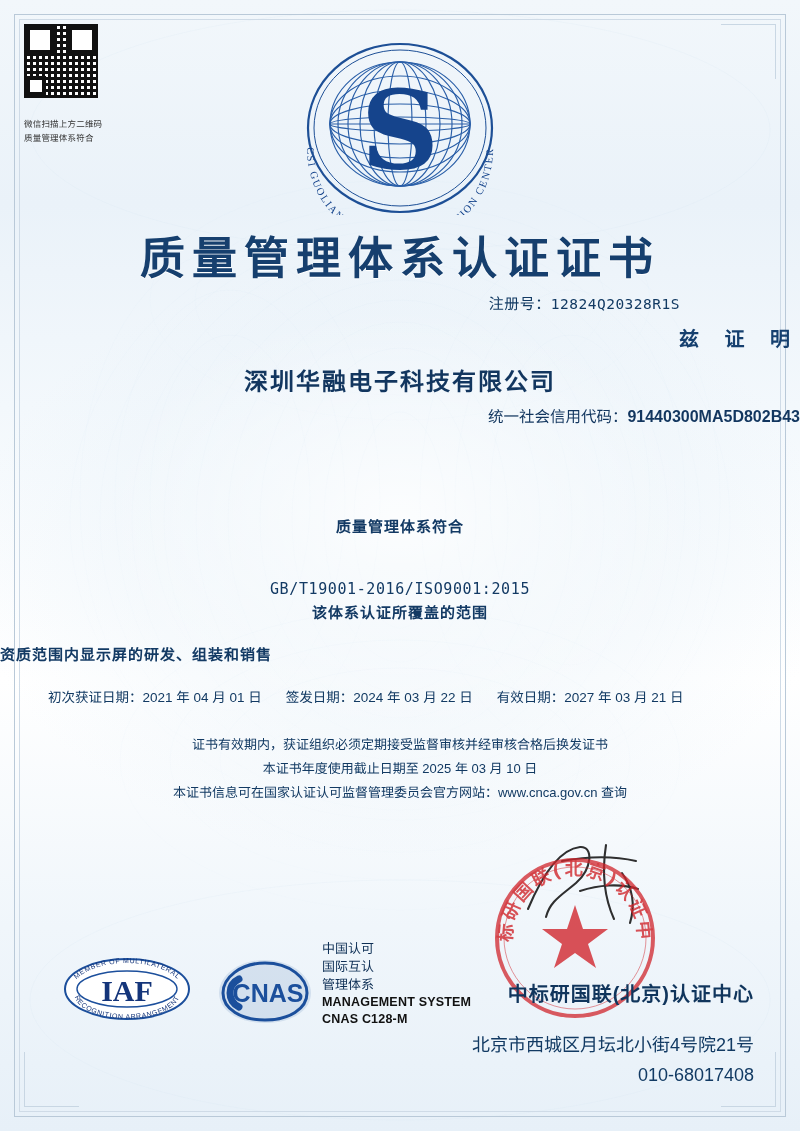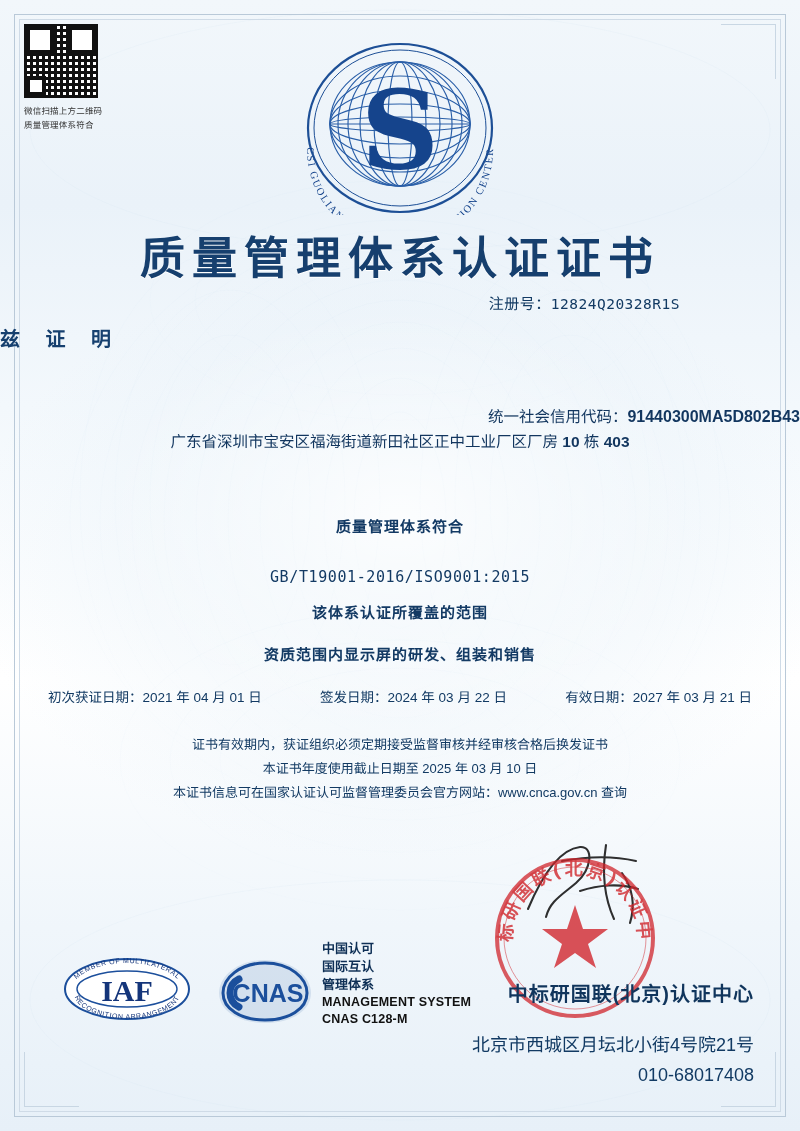--- a/index.html
+++ b/index.html
@@ -42,39 +42,39 @@
   .qr{width:74px;height:74px;background:
       repeating-linear-gradient(0deg,#111 0 3px,transparent 3px 6px),
       repeating-linear-gradient(90deg,#111 0 3px,transparent 3px 6px);
       background-color:#fff;position:relative;}
   .qr:before,.qr:after{
     content:"";position:absolute;width:20px;height:20px;background:#fff;border:4px solid #111;
   }
   .qr:before{left:2px;top:2px;}
   .qr:after{right:2px;top:2px;}
   .qr span{position:absolute;left:2px;bottom:2px;width:20px;height:20px;background:#fff;border:4px solid #111;box-sizing:border-box;}
-  .qr-note{margin-top:7px;font-size:8.5px;color:#333;line-height:1.6;letter-spacing:.2px;}
+  .qr-note{margin-top:20px;font-size:8.5px;color:#333;line-height:1.6;letter-spacing:.2px;}
 
   
   .emblem{position:absolute;left:50%;top:40px;transform:translateX(-50%);width:230px;height:175px;}
 
   .title{
     position:absolute;left:0;right:0;top:222px;text-align:center;
     font-family:"DejaVu Sans","Liberation Sans",sans-serif;
     font-size:45px;font-weight:700;color:#163f6e;letter-spacing:7px;
     text-shadow:0 1px 0 #ffffff;
   }
   .reg-no{
     position:absolute;right:120px;top:292px;
     font-size:15px;color:#123a63;letter-spacing:.5px;
   }
   .reg-no .num{font-family:"DejaVu Sans Mono","Liberation Mono",monospace;font-size:14.5px;}
 
   .hereby{
-    position:absolute;left:0;right:0;top:323px;text-align:left;
+    position:absolute;left:0;right:0;top:323px;text-align:right;
     font-size:20px;font-weight:700;color:#16406f;letter-spacing:10px;
   }
   .company{
     position:absolute;left:0;right:0;top:362px;text-align:center;
     font-size:24px;font-weight:700;color:#12365f;letter-spacing:2px;
   }
   .credit{
     position:absolute;left:0;right:0;top:404px;text-align:right;
     font-size:15.5px;color:#12365f;
   }
@@ -83,50 +83,50 @@
     position:absolute;left:0;right:0;top:429px;text-align:center;
     font-size:15.5px;color:#12365f;
   }
   .address b{font-weight:700;}
 
   .conform{
     position:absolute;left:0;right:0;top:515px;text-align:center;
     font-size:15px;font-weight:700;color:#133a64;letter-spacing:1px;font-family:Liberation Mono, monospace;
   }
   .standard{
-    position:absolute;left:0;right:0;top:568px;text-align:center;
+    position:absolute;left:0;right:0;top:580px;text-align:center;
     font-size:15px;color:#133a64;letter-spacing:.6px;
     font-family:"DejaVu Sans Mono","Liberation Mono",monospace;
   }
   .scope-label{
     position:absolute;left:0;right:0;top:601px;text-align:center;
     font-size:15px;font-weight:700;color:#133a64;letter-spacing:1px;
   }
   .scope-text{
-    position:absolute;left:0;right:0;top:643px;text-align:center;
+    position:absolute;left:0;right:0;top:643px;text-align:left;
     font-size:15px;font-weight:700;color:#133a64;letter-spacing:1px;
   }
 
   .dates{
     position:absolute;left:48px;right:48px;top:686px;
-    display:flex;justify-content:space-between;
-    font-size:13.5px;color:#123a63;
+    display:flex;
+    font-size:13.5px;color:#123a63;gap:24px;
   }
 
   .notes{
     position:absolute;left:0;right:0;top:733px;text-align:center;
     font-size:13px;color:#123a63;line-height:1.85;
   }
   .notes div{white-space:nowrap;}
 
   
   .iaf{position:absolute;left:62px;bottom:110px;width:130px;height:64px;}
   .cnas{position:absolute;left:213px;bottom:104px;width:104px;height:70px;}
   .cnas-text{position:absolute;left:322px;bottom:103px;font-size:13px;color:#0e2f55;line-height:1.38;}
-  .cnas-text .cn{font-weight:700;}
+  .cnas-text .cn{font-weight:400;}
   .cnas-text .en{font-weight:700;font-size:12.5px;letter-spacing:.2px;color:#111;}
 
   .center-name{
     position:absolute;right:46px;bottom:124px;
     font-size:20px;font-weight:700;color:#10355c;letter-spacing:1px;
   }
   .addr-bottom{
     position:absolute;right:46px;bottom:40px;text-align:right;
     font-size:18px;color:#123a63;line-height:1.7;
   }
@@ -222,28 +222,26 @@
     </svg>
   </div>
 
   <div class="title">质量管理体系认证证书</div>
 
   <div class="reg-no">
     <span>注册号：</span><span class="num">12824Q20328R1S</span>
   </div>
 
   <div class="hereby">兹 证 明</div>
+  <div class="company">深圳华融电子科技有限公司</div>
 
   <div class="credit">
     <span>统一社会信用代码：</span><b>91440300MA5D802B43</b>
   </div>
 
-  <div class="address">
-    <span>广东省深圳市宝安区福海街道新田社区正中工业厂区厂房 </span><b>10</b><span> 栋 </span><b>403</b>
-  </div>
 
   <div class="conform">质量管理体系符合</div>
   <div class="standard">GB/T19001-2016/ISO9001:2015</div>
   <div class="scope-label">该体系认证所覆盖的范围</div>
   <div class="scope-text">资质范围内显示屏的研发、组装和销售</div>
 
   <div class="dates">
     <div class="d">
       <span>初次获证日期：</span><span>2021 年 04 月 01 日</span>
     </div>

